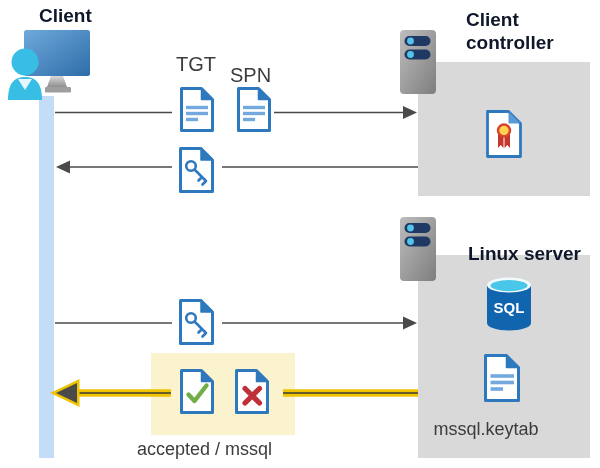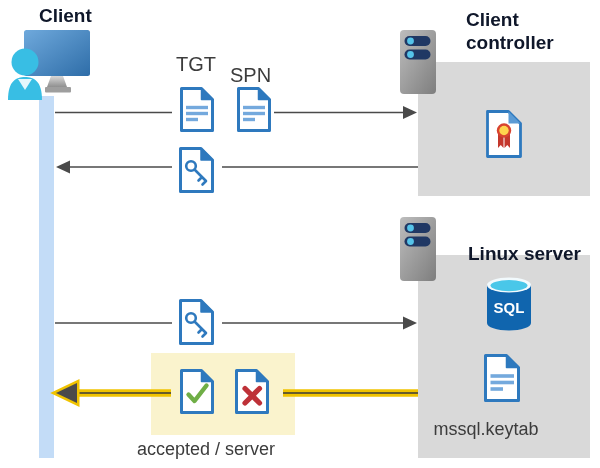--- a/index.html
+++ b/index.html
@@ -172,15 +172,15 @@
     <path d="M23.5,2.5 v11 h11 z" fill="#2e79be" stroke="#2e79be" stroke-width="1.5" stroke-linejoin="round"></path>
     <path d="M10.5,26.5 L16.5,33 L28.5,17.5" fill="none" stroke="#6fae46" stroke-width="4.4" stroke-linecap="round" stroke-linejoin="round"></path>
   </svg>
 
   <svg class="abs" style="left:233px;top:368px;" width="38" height="47" viewBox="0 0 38 47">
     <path d="M3.5,2.5 h20 l11,11 v31 h-31 z" fill="#fff" stroke="#2e79be" stroke-width="3" stroke-linejoin="round"></path>
     <path d="M23.5,2.5 v11 h11 z" fill="#2e79be" stroke="#2e79be" stroke-width="1.5" stroke-linejoin="round"></path>
     <path d="M12,20.5 L26.5,35 M26.5,20.5 L12,35" fill="none" stroke="#be3138" stroke-width="5.2" stroke-linecap="round"></path>
   </svg>
 
-  <div class="abs sublabel nowrap" style="left:137px;top:439px;font-size:18px;">accepted / server</div>
+  <div class="abs sublabel nowrap" style="left:137px;top:439px;font-size:18px;">accepted / mssql</div>
 
 </div>
 
 </body></html>

